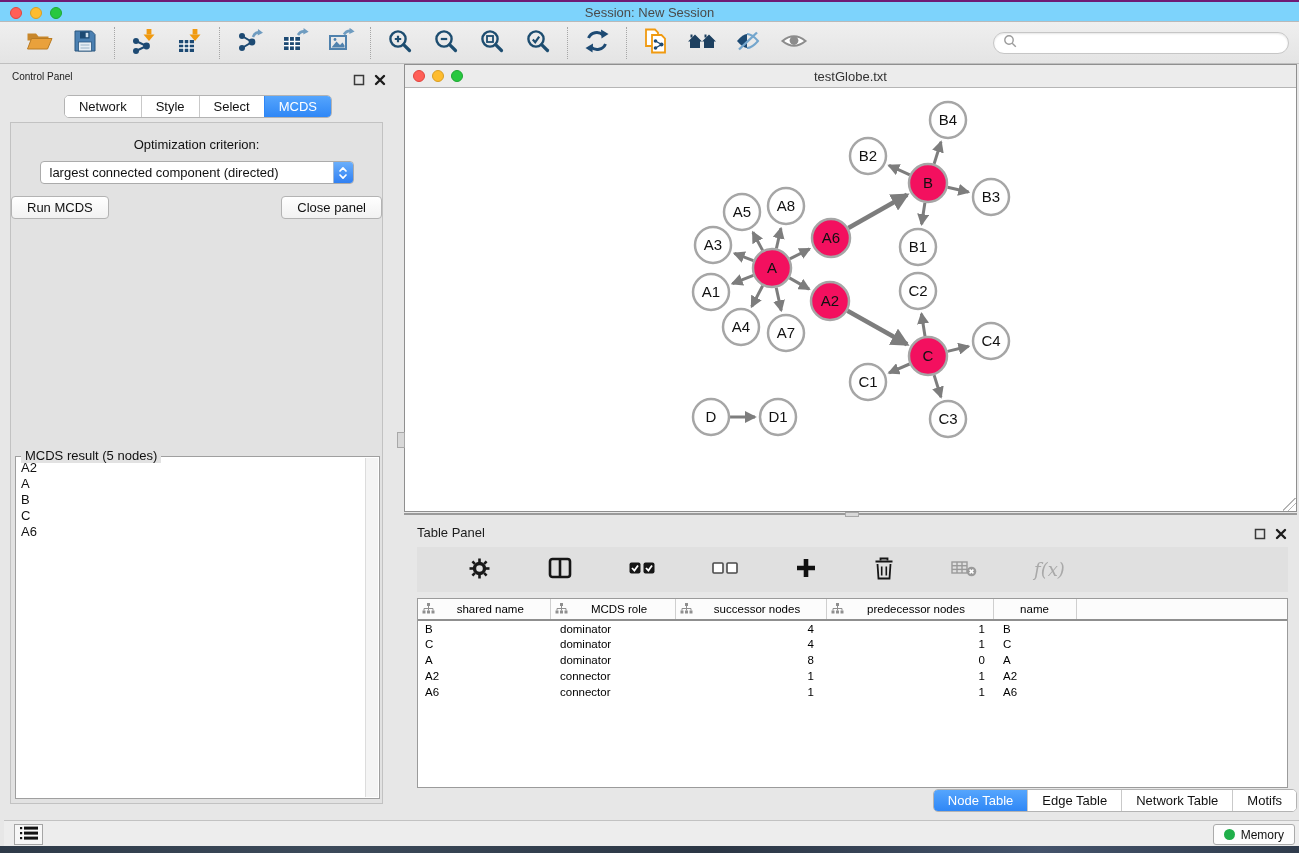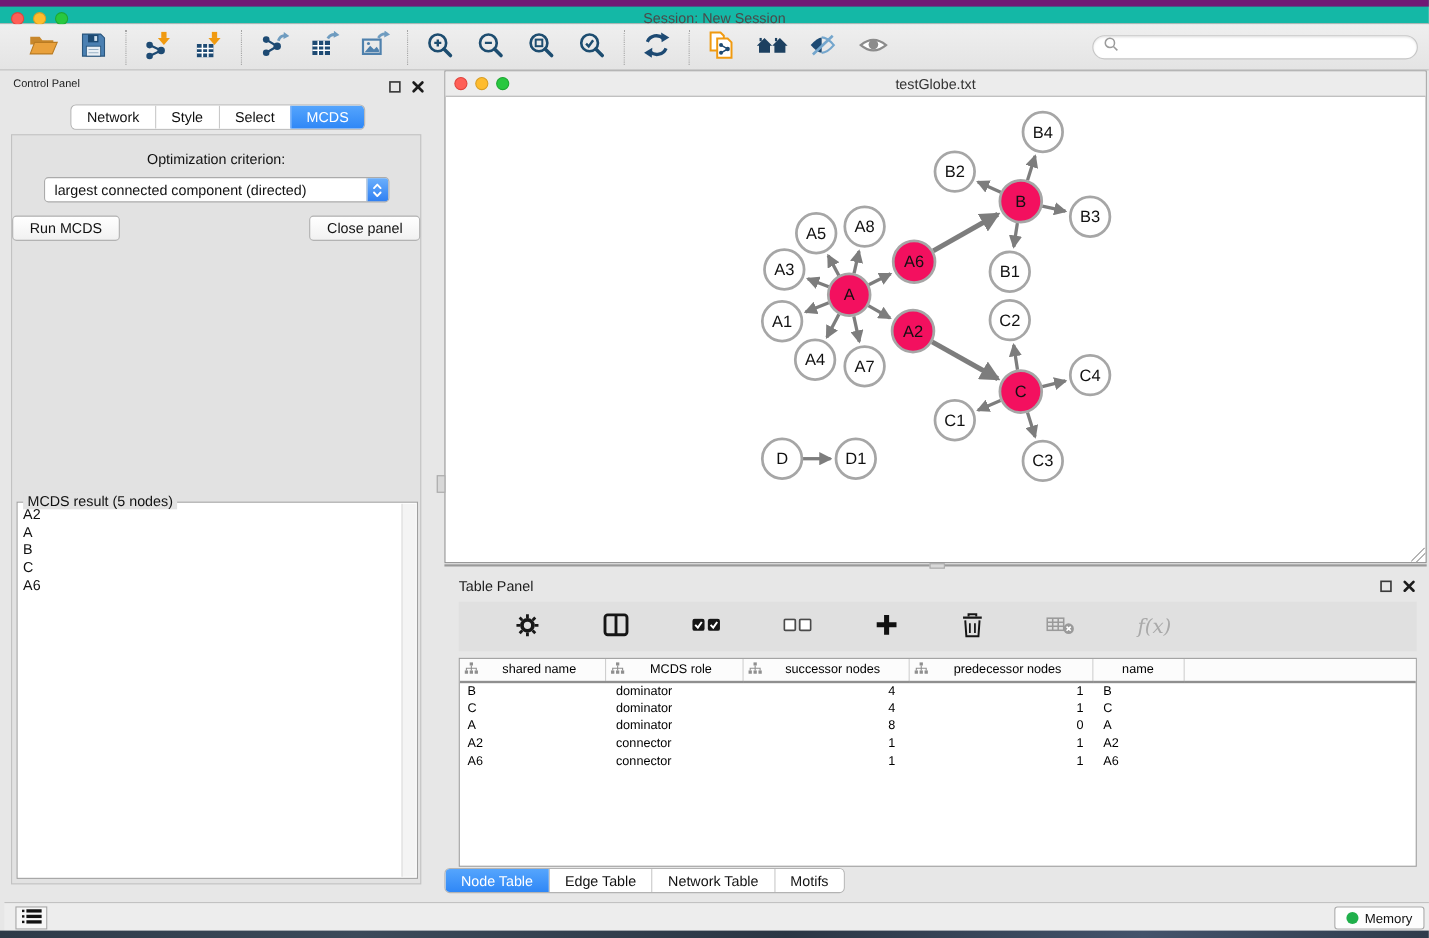--- a/index.html
+++ b/index.html
@@ -5,21 +5,21 @@
   * { box-sizing: border-box; }
   html,body { margin:0; padding:0; }
   body {
     width:1299px; height:853px; position:relative; overflow:hidden;
     font-family:"Liberation Sans", sans-serif; background:#e7e7e7; cursor:default;
   }
   [data-interactable="true"] { cursor:pointer; }
 
   
   .titlebar { position:absolute; left:0; top:0; width:100%; height:22px;
-    background:#14b8a6; border-top:6px solid #701a75; border-bottom:1px solid #b9b9b9; }
+    background:#7dd3fc; border-top:2px solid #701a75; border-bottom:1px solid #b9b9b9; }
   .lights { position:absolute; left:10px; top:5px; display:flex; gap:8px; }
   .light { width:12px; height:12px; border-radius:50%; }
   .light.red    { background:#ff5f57; border:1px solid #e0443e; }
   .light.yellow { background:#febc2e; border:1px solid #d89e24; }
   .light.green  { background:#28c840; border:1px solid #1ea733; }
   .win-title { position:absolute; left:0; right:0; top:3px; text-align:center;
     font-size:13px; color:#4a4a4a; }
 
   
   .toolbar { position:absolute; left:0; top:22px; width:100%; height:42px;
@@ -103,21 +103,21 @@
     border-bottom:2px solid #8f8f8f; border-right:1px solid #cfcfcf; padding:0; }
   .node-table th.filler { border-right:none; }
   .node-table th .hcell { display:flex; align-items:center; padding:0 4px; }
   .node-table th .hlabel { flex:1; text-align:center; }
   .node-table td { height:16px; padding:0 4px; white-space:nowrap; overflow:hidden; }
   .node-table td.c0 { padding-left:7px; }
   .node-table td.c1 { padding-left:10px; }
   .node-table td.c2 { text-align:right; padding-right:12px; }
   .node-table td.c3 { text-align:right; padding-right:8px; }
   .node-table td.c4 { padding-left:10px; }
-  .tp-tabs { position:absolute; left:0; right:0; top:272px; display:flex; justify-content:flex-start; }
+  .tp-tabs { position:absolute; left:0; right:0; top:272px; display:flex; justify-content:flex-end; }
 
   
   .statusbar { position:absolute; left:4px; top:820px; width:100%; height:42px;
     background:#ededed; border-top:1px solid #c2c2c2; }
   .list-btn { position:absolute; left:10px; top:3px; width:29px; height:21px;
     background:#f7f7f7; border:1px solid #a5a5a5; display:flex; align-items:center; justify-content:center; }
   .memory-btn { position:absolute; right:8px; top:3px; height:21px; background:#fdfdfd;
     border:1px solid #ababab; border-radius:3px; display:flex; align-items:center;
     gap:6px; padding:0 10px; font-size:12px; color:#111;
     font-family:"Liberation Sans",sans-serif; }

